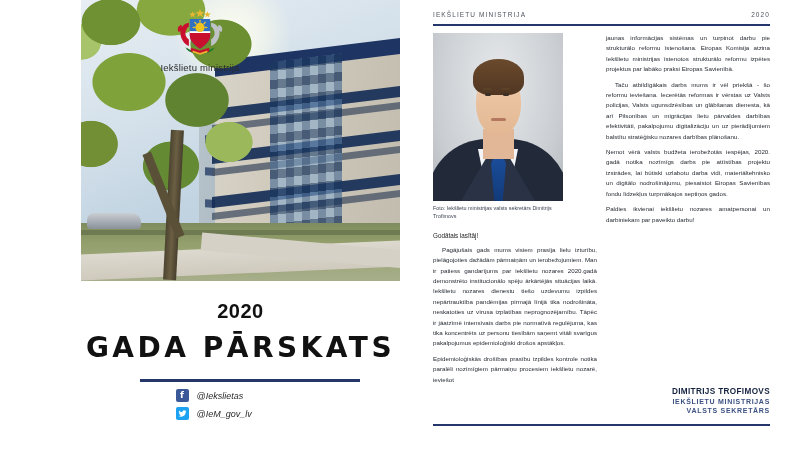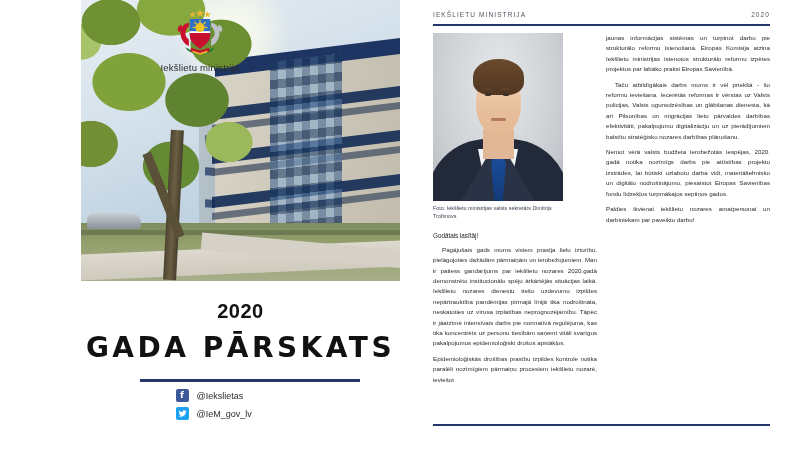--- a/index.html
+++ b/index.html
@@ -132,21 +132,21 @@
   }
   .socials{
     position:absolute;left:81px;top:389px;width:319px;
     display:flex;flex-direction:column;align-items:center;gap:5px;
   }
   .social-row{display:flex;align-items:center;gap:8px;width:130px;}
   .si{width:13px;height:13px;border-radius:2px;display:flex;align-items:center;justify-content:center;
       color:#fff;font-size:9px;font-weight:700;font-family:"DejaVu Sans",sans-serif;line-height:1;}
   .si.fb{background:#3b5998;}
   .si.tw{background:#1da1f2;}
-  .social-handle{font-size:9px;color:#2c2c2c;}
+  .social-handle{font-size:9px;color:#2c2c2c;font-style:italic;}
 
   
   .page-right{position:absolute;left:400px;top:0;width:400px;height:450px;background:#fff;}
 
   .rp-header{
     position:absolute;left:33px;top:11px;width:337px;
     display:flex;justify-content:space-between;align-items:flex-end;
   }
   .rp-header span{font-size:6.5px;letter-spacing:1.1px;color:#4d5560;}
   .rp-rule-top{position:absolute;left:33px;top:24px;width:337px;height:2.4px;background:#24366a;}
@@ -347,20 +347,25 @@
         <p class="body noind">Epidemioloģiskās drošības prasību izpildes kontrole notika paralēli nozīmīgiem pārmaiņu procesiem iekšlietu nozarē, ieviešot</p>
       </div>
 
       <div class="col col-right">
         <div>
           <p class="body noind">jaunas informācijas sistēmas un turpinot darbu pie strukturālo reformu īstenošana. Eiropas Komisija atzina Iekšlietu ministrijas īstenotos strukturālo reformu izpētes projektus par labāko praksi Eiropas Savienībā.</p>
           <p class="body">Taču atbildīgākais darbs mums ir vēl priekšā - šo reformu ieviešana. Iecerētās reformas ir vērstas uz Valsts policijas, Valsts ugunsdzēsības un glābšanas dienesta, kā arī Pilsonības un migrācijas lietu pārvaldes darbības efektivitāti, pakalpojumu digitalizāciju un uz pierādījumiem balstītu stratēģisku nozares darbības plānošanu.</p>
           <p class="body noind">Ņemot vērā valsts budžeta ierobežotās iespējas, 2020. gadā notika nozīmīgs darbs pie attīstības projektu izstrādes, lai būtiski uzlabotu darba vidi, materiāltehnisko un digitālo nodrošinājumu, piesaistot Eiropas Savienības fondu līdzekļus turpmākajos septiņos gados.</p>
           <p class="body noind">Paldies ikvienai iekšlietu nozares amatpersonai un darbiniekam par paveikto darbu!</p>
         </div>
+        <div class="sig">
+          <div class="sig-name">DIMITRIJS TROFIMOVS</div>
+          <div class="sig-l2">IEKŠLIETU MINISTRIJAS</div>
+          <div class="sig-l3">VALSTS SEKRETĀRS</div>
+        </div>
       </div>
     </div>
 
     <div class="rp-rule-bot"></div>
     <div class="rp-pagenum">04</div>
   </div>
 
 </div>
 
 </body></html>

